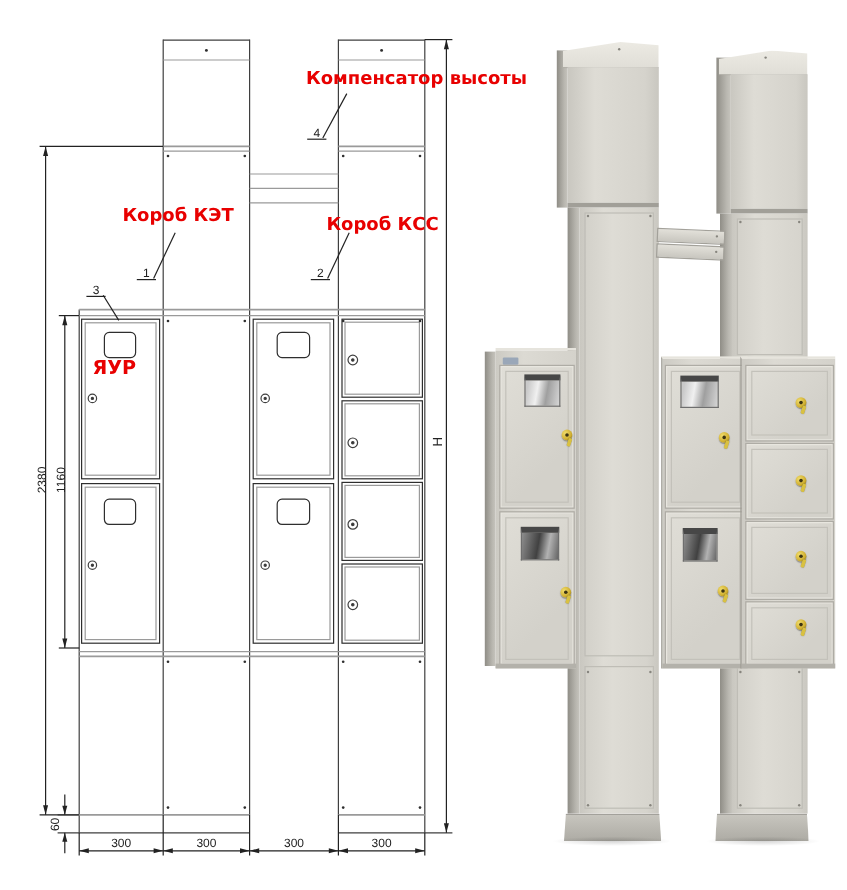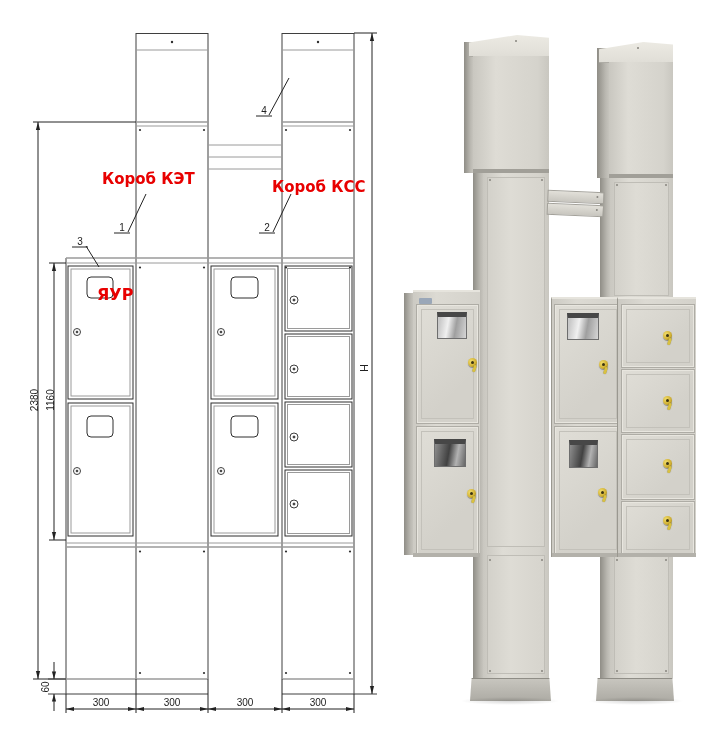--- a/index.html
+++ b/index.html
@@ -217,23 +217,24 @@
       <text x="172" y="706" text-anchor="middle">300</text>
       <text x="245" y="706" text-anchor="middle">300</text>
       <text x="318" y="706" text-anchor="middle">300</text>
       <text x="264" y="114" text-anchor="middle">4</text>
       <text x="122" y="231" text-anchor="middle">1</text>
       <text x="267" y="231" text-anchor="middle">2</text>
       <text x="80" y="245" text-anchor="middle">3</text>
     </g>
   </svg>
 
+  <div class="red-label" style="left:255px;top:56px;">Компенсатор высоты</div>
   <div class="red-label" style="left:102px;top:170px;">Короб КЭТ</div>
   <div class="red-label" style="left:272px;top:178px;">Короб КСС</div>
-  <div class="red-label" style="left:77px;top:285px;font-size:16px;margin-left:20px;">ЯУР</div>
+  <div class="red-label" style="left:77px;top:297px;font-size:16px;">ЯУР</div>
 
   <div class="ph" style="left:400px;top:0;width:306px;height:742px;">
 
     <div class="ph side" style="left:64px;top:42px;width:9px;height:131px;"></div>
     <div class="ph cap" style="left:69px;top:35px;width:80px;height:21px;">
       <span class="screw" style="left:46px;top:5px;"></span>
     </div>
     <div class="ph duct-face" style="left:73px;top:56px;width:76px;height:113px;"></div>
     <div class="ph joint" style="left:73px;top:169px;width:76px;height:4px;"></div>
 

